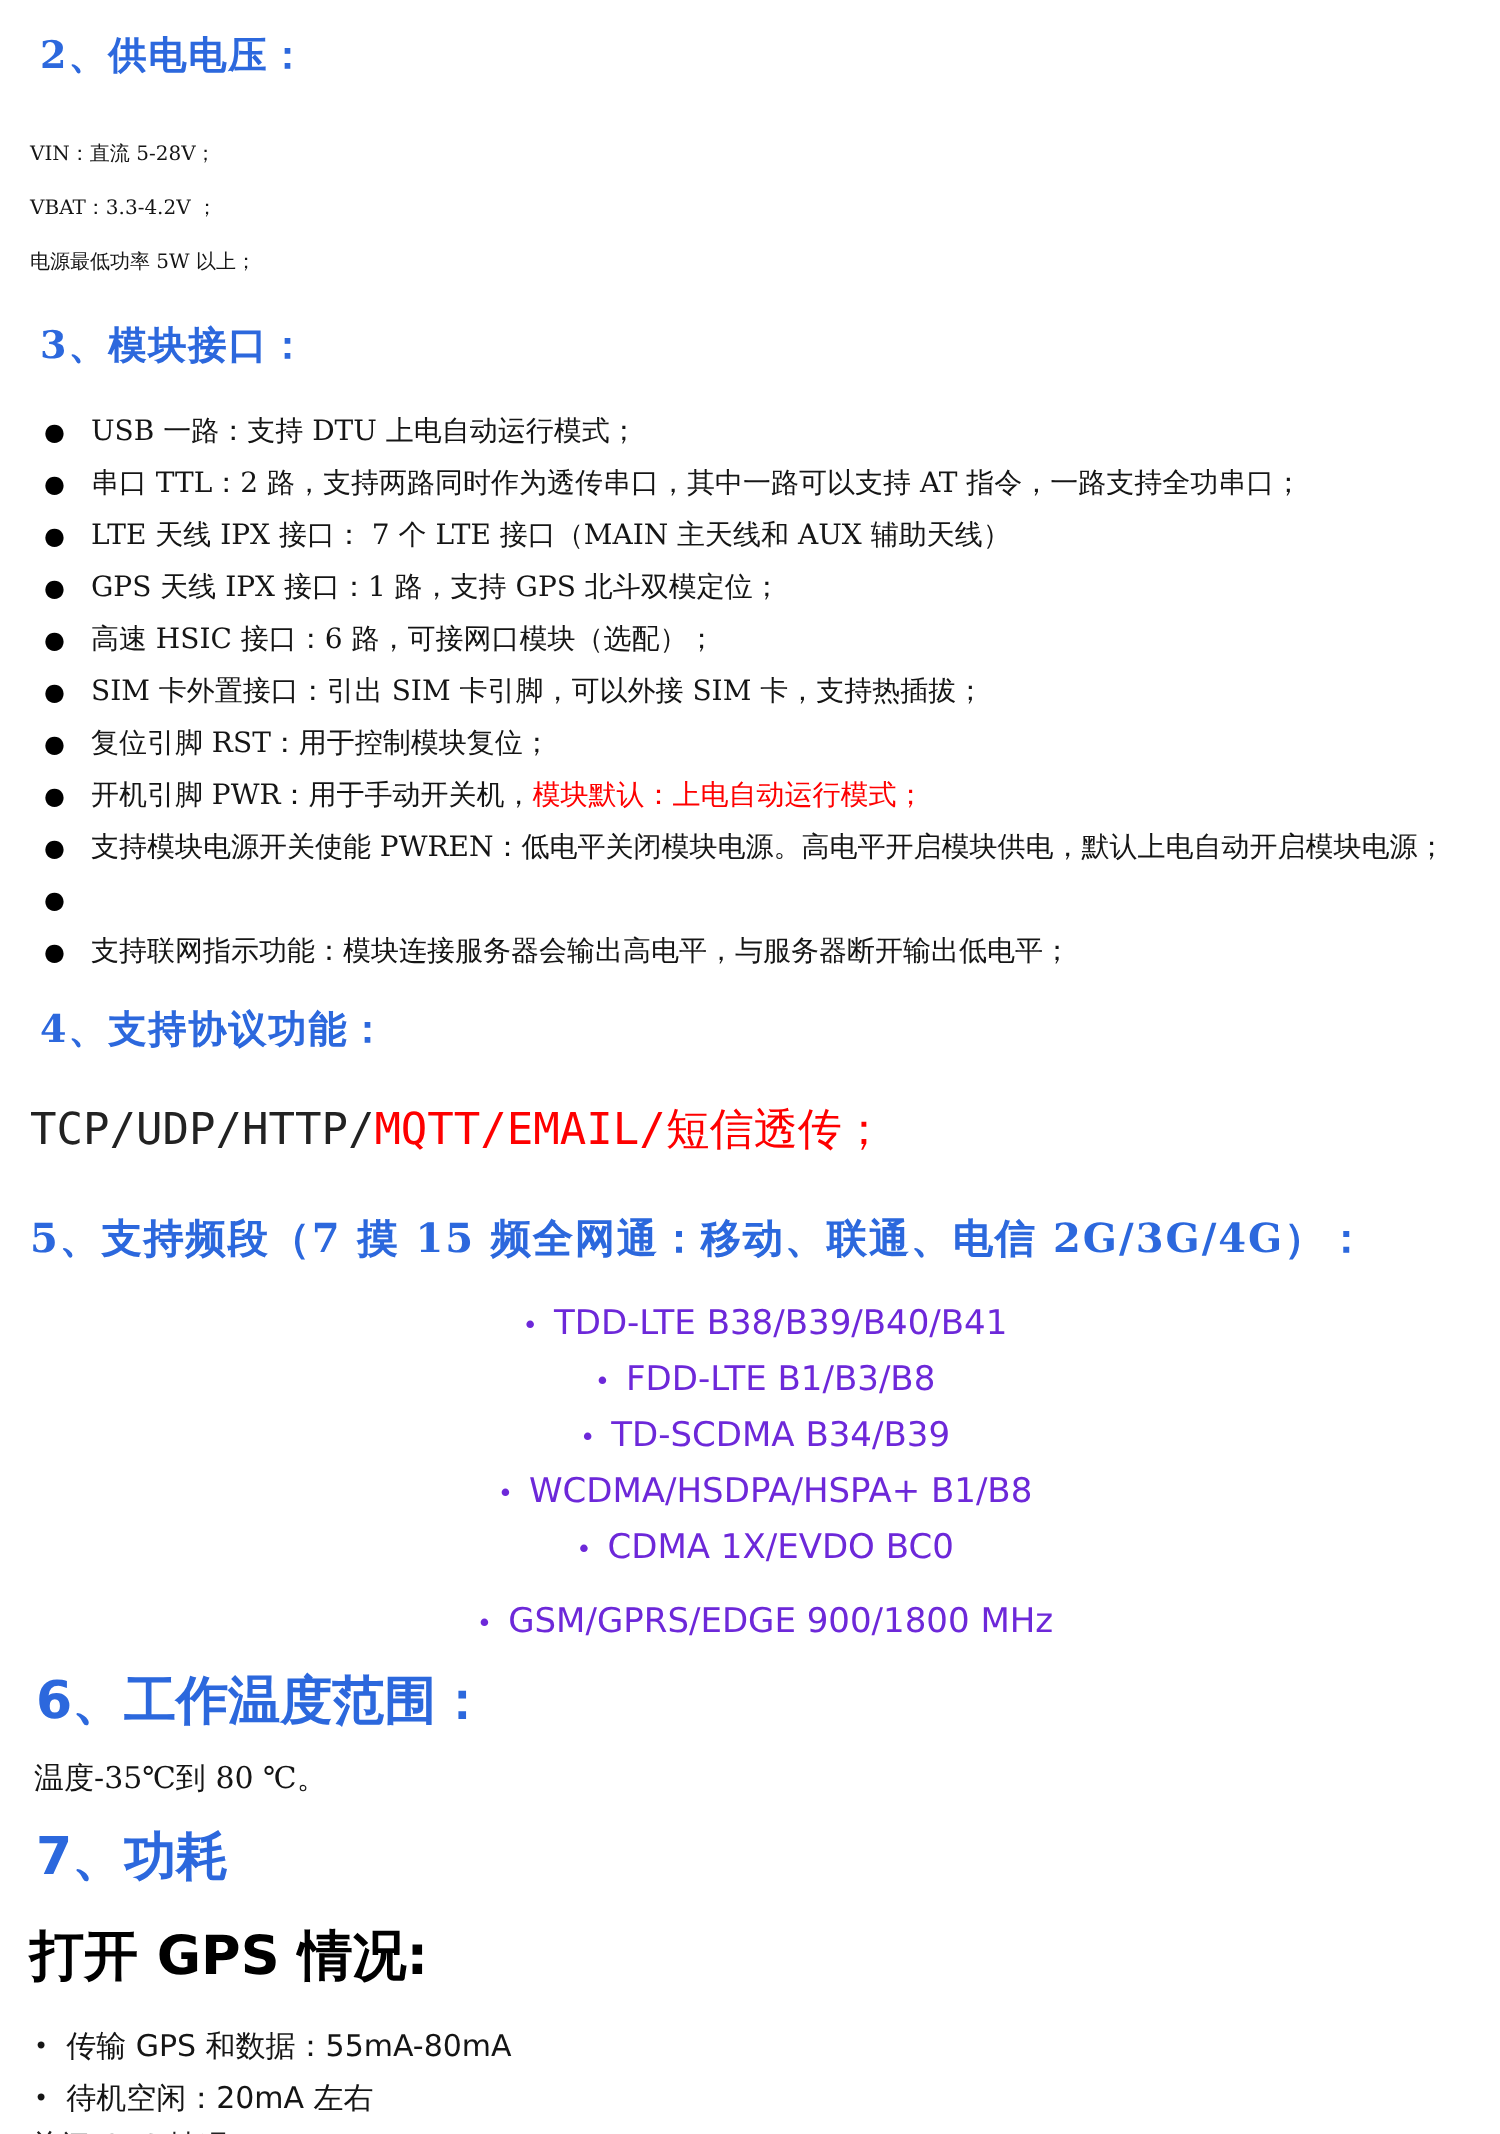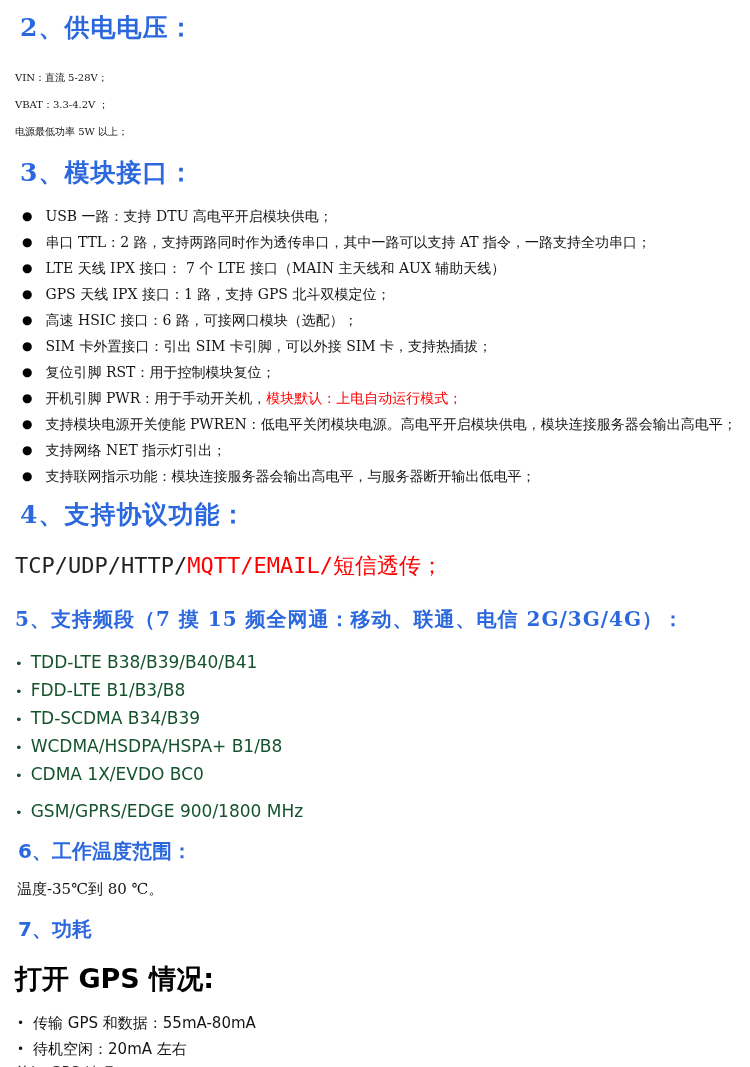--- a/index.html
+++ b/index.html
@@ -7,27 +7,27 @@
   html,body { margin:0; padding:0; }
   body {
     width:750px; height:1067px; overflow:hidden; position:relative;
     background:#ffffff; color:var(--ink);
     font-family:"DejaVu Serif","Liberation Serif",serif;
   }
   .doc { padding:14px 0 0 0; }
 
   
   .h-serif {
-    color:var(--blue); font-weight:bold; font-size:25px; line-height:28px;
+    color:var(--blue); font-weight:bold; font-size:19px; line-height:28px;
     margin:0 0 0 20px; letter-spacing:1px; white-space:nowrap;
     font-family:"DejaVu Serif","Liberation Serif",serif;
   }
   
   .h-sans {
-    color:var(--blue); font-weight:bold; font-size:20px; line-height:26px;
+    color:var(--blue); font-weight:bold; font-size:26px; line-height:26px;
     margin:0 0 0 18px; white-space:nowrap;
     font-family:"DejaVu Sans","Liberation Sans",sans-serif;
   }
 
   .body-line {
     font-size:10px; line-height:27px; margin-left:15px; white-space:nowrap;
   }
   .power-lines { margin-top:22px; margin-bottom:14px; }
 
   .iface-list { margin-top:16px; margin-bottom:10px; }
@@ -45,21 +45,21 @@
   .proto-line {
     margin:22px 0 24px 15px; font-size:22px; line-height:30px; white-space:nowrap;
     font-family:"DejaVu Sans Mono","Liberation Mono",monospace; color:#222;
   }
   .proto-line .red { font-family:inherit; }
 
   .bands-heading { margin-left:15px; font-size:20px; }
   .band-list {
     margin:16px 0 0 15px;
     font-family:"DejaVu Sans","Liberation Sans",sans-serif;
-    font-size:17px; color:#14532d;
+    font-size:17px; color:#6d28d9;text-align:center;
   }
   .band-item { line-height:26px; white-space:nowrap; }
   .band-item .dot { font-size:13px; margin-right:8px; }
   .band-item.gap { margin-top:9px; }
 
   .temp-heading { margin-top:12px; }
   .temp-line { margin:14px 0 16px 17px; font-size:15px; line-height:22px; white-space:nowrap; }
 
   .gps-on-heading {
     color:#000; font-weight:bold; font-size:27px; line-height:30px;
@@ -88,21 +88,21 @@
     <div class="body-line">VIN：直流 5-28V；</div>
     <div class="body-line">VBAT：3.3-4.2V ；</div>
     <div class="body-line">电源最低功率 5W 以上；</div>
   </div>
 
   <div class="h-serif">3、模块接口：</div>
 
   <div class="iface-list">
     <div class="iface-item">
         <span class="dot">●</span>
-        <span>USB 一路：支持 DTU 高电平开启模块供电；</span>
+        <span>USB 一路：支持 DTU 上电自动运行模式；</span>
         <span class="red"></span>
       </div>
     <div class="iface-item">
         <span class="dot">●</span>
         <span>串口 TTL：2 路，支持两路同时作为透传串口，其中一路可以支持 AT 指令，一路支持全功串口；</span>
         <span class="red"></span>
       </div>
     <div class="iface-item">
         <span class="dot">●</span>
         <span>LTE 天线 IPX 接口： 7 个 LTE 接口（MAIN 主天线和 AUX 辅助天线）</span>
@@ -128,26 +128,25 @@
         <span>复位引脚 RST：用于控制模块复位；</span>
         <span class="red"></span>
       </div>
     <div class="iface-item">
         <span class="dot">●</span>
         <span>开机引脚 PWR：用于手动开关机，</span>
         <span class="red">模块默认：上电自动运行模式；</span>
       </div>
     <div class="iface-item">
         <span class="dot">●</span>
-        <span>支持模块电源开关使能 PWREN：低电平关闭模块电源。高电平开启模块供电，模块连接服务器会输出高电平；</span>
+        <span>支持模块电源开关使能 PWREN：低电平关闭模块电源。高电平开启模块供电，默认上电自动开启模块电源；</span>
         <span class="red"></span>
       </div>
     <div class="iface-item">
         <span class="dot">●</span>
-        <span>支持网络 NET 指示灯引出；</span>
         <span class="red"></span>
       </div>
     <div class="iface-item">
         <span class="dot">●</span>
         <span>支持联网指示功能：模块连接服务器会输出高电平，与服务器断开输出低电平；</span>
         <span class="red"></span>
       </div>
   </div>
 
   <div class="h-serif proto-heading">4、支持协议功能：</div>

